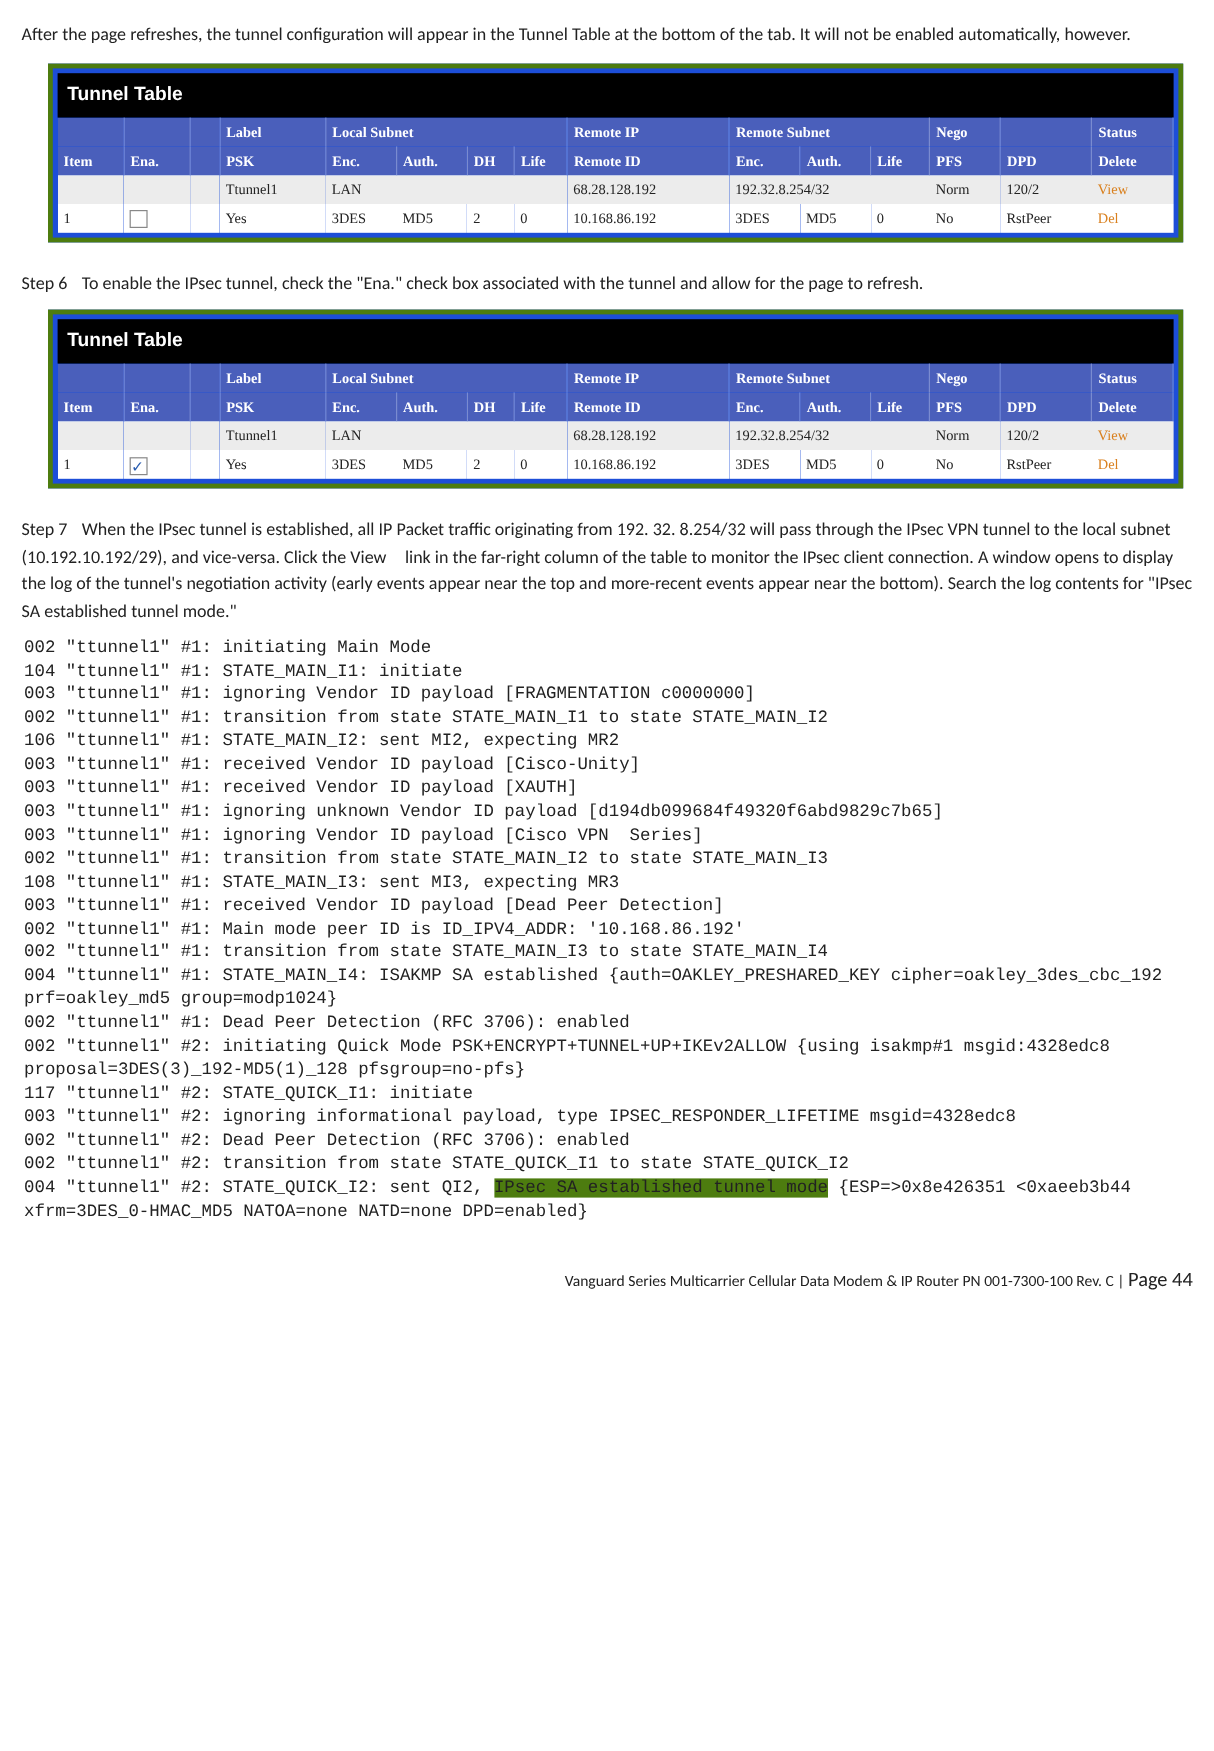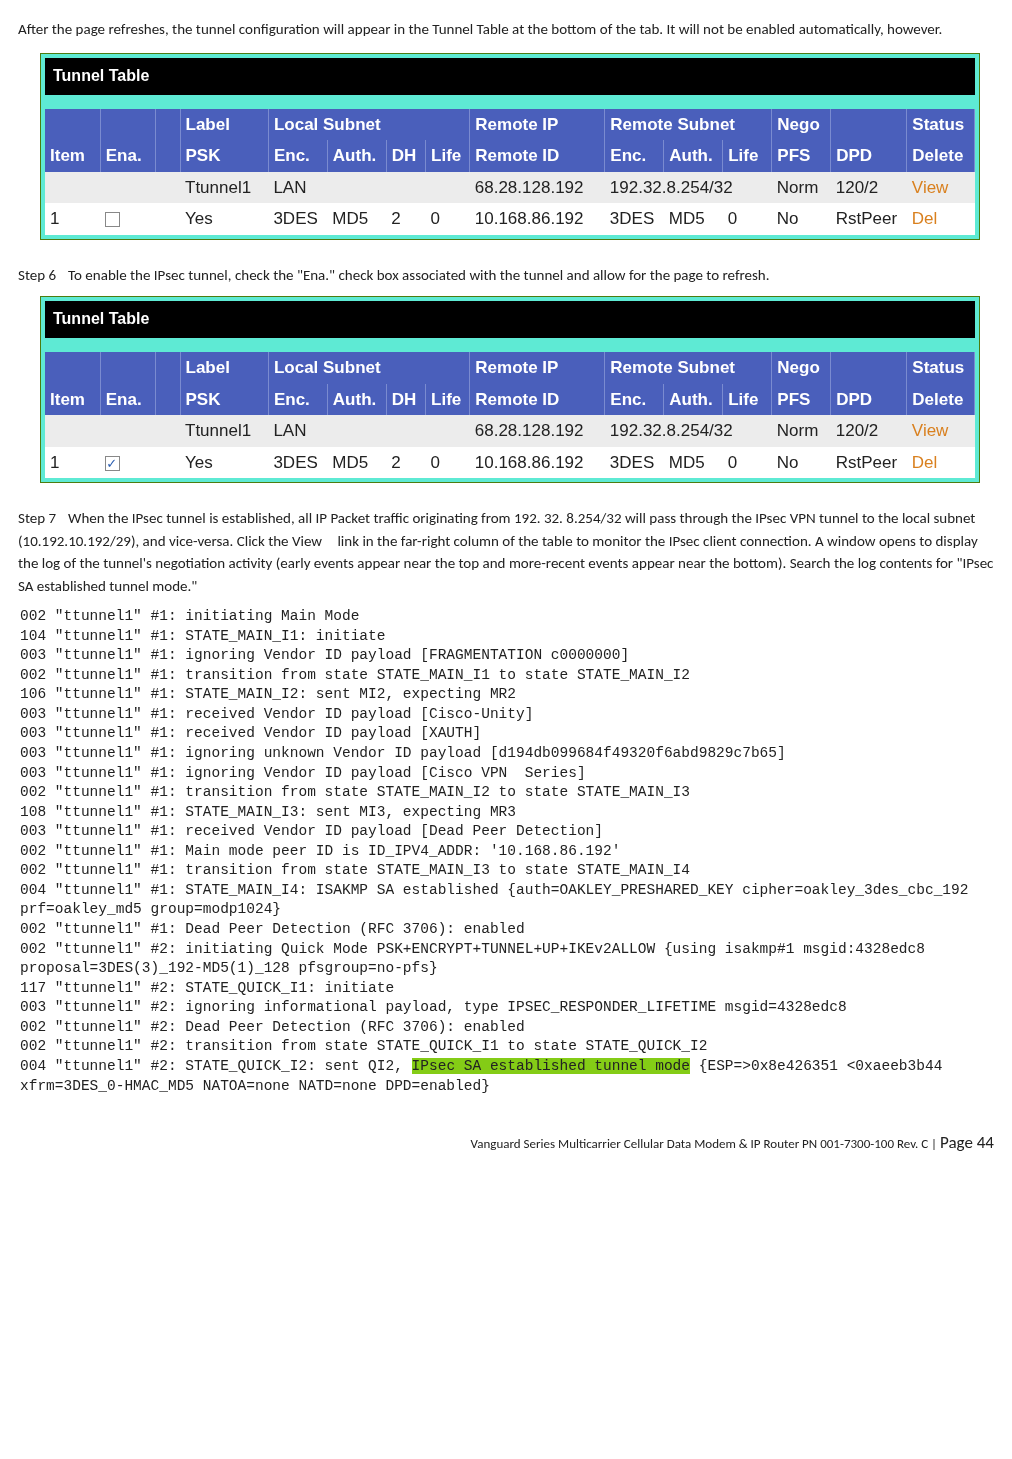--- a/index.html
+++ b/index.html
@@ -9,40 +9,39 @@
     margin: 0;
     padding: 18px 18px 10px 18px;
     width: 976px;
     line-height: 1.5;
   }
   p { margin: 0 0 12px 0; }
   .step-lead { margin-top: 24px; margin-bottom: 10px; }
   .step-lead b { font-weight: normal; margin-right: 12px; }
   .tunnel-wrap {
     margin: 8px 0 0 22px;
-    border: 1px solid #4d7c0f;
+    border: 4px solid #4d7c0f;
     padding: 4px;
     width: 930px;
-    background: #5eead4;
+    background: #1d4ed8;
   }
   .tt-title {
     background: #000;
     color: #fff;
     font-weight: bold;
     font-family: Arial, sans-serif;
     font-size: 16px;
     padding: 6px 8px 7px 8px;
   }
   table.tunnel {
     border-collapse: collapse;
     width: 100%;
     table-layout: fixed;
-    font-family: Liberation Sans, sans-serif;
-    font-size: 17px;
-    margin-top: 14px;
+    font-family: Liberation Serif, serif;
+    font-size: 12px;
   }
   table.tunnel th, table.tunnel td {
     padding: 3px 5px;
     text-align: left;
     overflow: hidden;
     white-space: nowrap;
   }
   tr.hdr th {
     background: #4a5fbb;
     color: #fff;
@@ -68,21 +67,21 @@
     font-size: 13px;
     color: #2a5db0;
   }
   pre.log {
     font-family: Consolas, "Courier New", monospace;
     font-size: 14.5px;
     line-height: 1.35;
     white-space: pre-wrap;
     margin: 6px 0 0 2px;
   }
-  .hl { background: #84cc16; }
+  .hl { background: #4d7c0f; }
   .footer {
     text-align: right;
     font-size: 13px;
     margin-top: 30px;
     padding-top: 4px;
   }
   .footer .pg { font-size: 17px; }
   
   .c-item{width:45px}.c-ena{width:45px}.c-sp1{width:20px}
   .c-label{width:72px}.c-enc{width:48px}.c-auth{width:48px}

